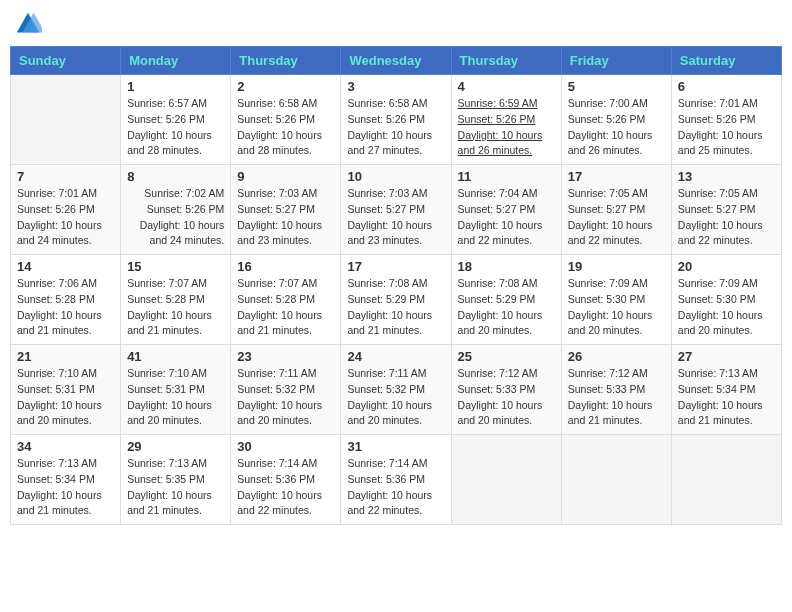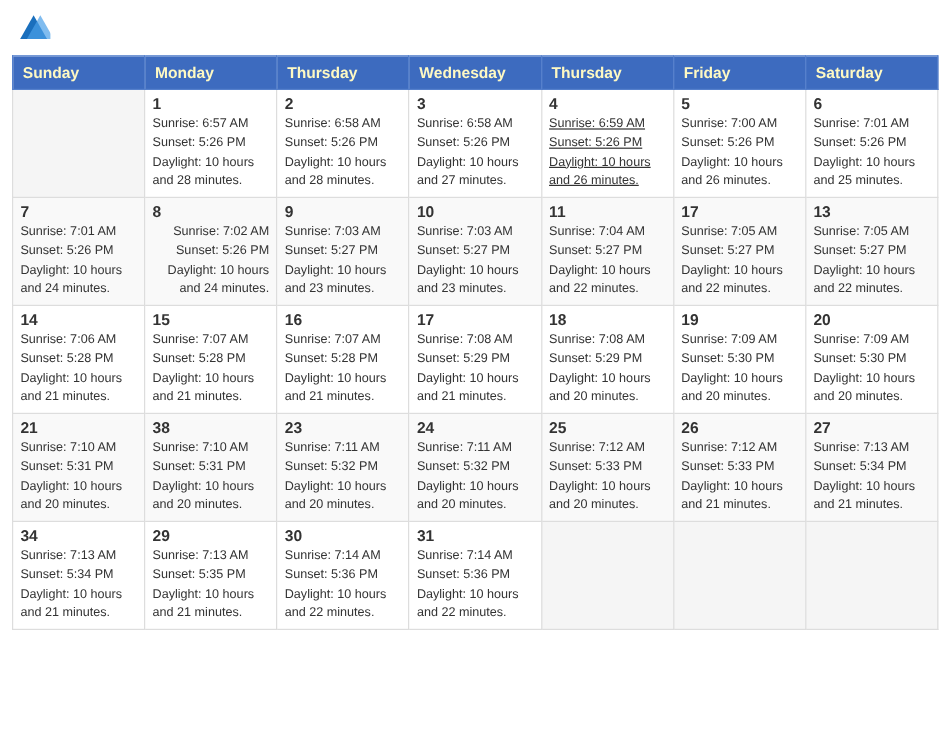--- a/index.html
+++ b/index.html
@@ -47,21 +47,21 @@
       font-size: 14px;
       color: #555;
     }
     .calendar-table {
       width: 100%;
       border-collapse: collapse;
       border: 1px solid #ccc;
     }
     .calendar-table th {
       background-color: #3d6bbf;
-      color: #fef9c3;
+      color: #5eead4;
       text-align: left;
       padding: 6px 8px;
       font-size: 13px;
       border: 1px solid #5580cc;
     }
     .calendar-table td {
       vertical-align: top;
       padding: 4px 6px;
       border: 1px solid #ddd;
       width: calc(100% / 7);
@@ -273,21 +273,21 @@
       </tr>
       <tr>
         <td>
           <span class="day-number">21</span>
           <div class="day-info" style="white-space: pre-line;">Sunrise: 7:10 AM
 Sunset: 5:31 PM
 Daylight: 10 hours
 and 20 minutes.</div>
         </td>
         <td>
-          <span class="day-number">38</span>
+          <span class="day-number">41</span>
           <div class="day-info" style="white-space: pre-line;">Sunrise: 7:10 AM
 Sunset: 5:31 PM
 Daylight: 10 hours
 and 20 minutes.</div>
         </td>
         <td>
           <span class="day-number">23</span>
           <div class="day-info" style="white-space: pre-line;">Sunrise: 7:11 AM
 Sunset: 5:32 PM
 Daylight: 10 hours

